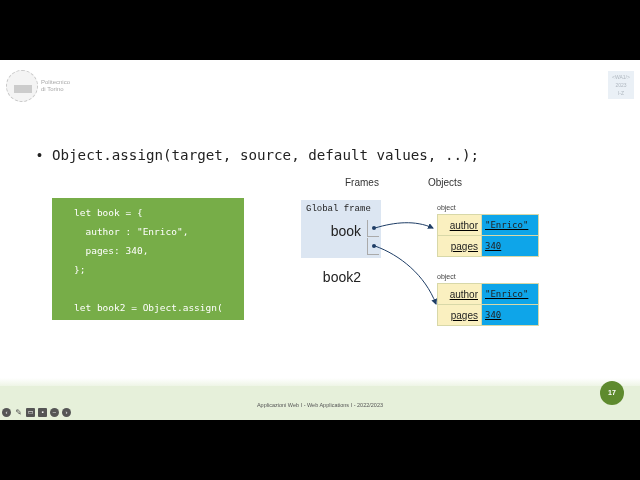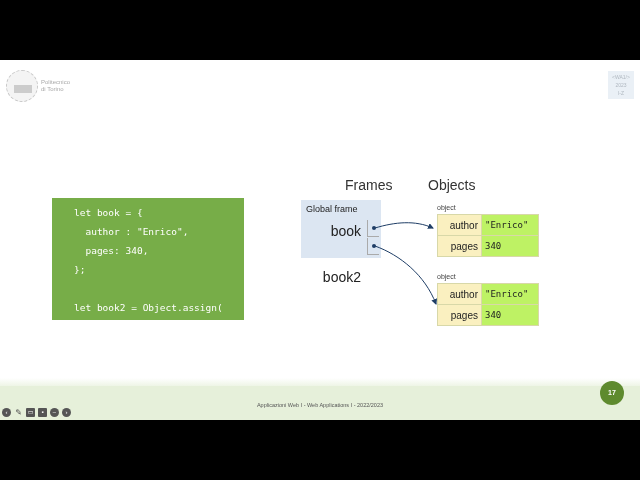--- a/index.html
+++ b/index.html
@@ -7,28 +7,28 @@
     body { position: relative; font-family: "Liberation Sans", sans-serif; }
     .slide { position: absolute; left: 0; top: 60px; width: 640px; height: 360px; background: #ffffff; overflow: hidden; }
     .logo { position: absolute; left: 6px; top: 10px; width: 32px; height: 32px; border-radius: 50%; border: 1px dashed #c8c8c8; background: #f4f4f4; }
     .logo::after { content: ""; position: absolute; left: 7px; top: 14px; width: 18px; height: 8px; background: #ccc; }
     .logo-text { position: absolute; left: 41px; top: 19px; font-size: 6px; color: #aaa; line-height: 7px; }
     .badge { position: absolute; right: 6px; top: 11px; width: 26px; height: 28px; background: #eaf0f6; color: #b0b8c0; font-size: 5px; text-align: center; line-height: 8px; padding-top: 2px; }
     .title { position: absolute; left: 37px; top: 28px; font-size: 26px; color: #333; font-weight: normal; white-space: nowrap; }
     .bullet { position: absolute; left: 37px; top: 87px; font-family: "DejaVu Sans Mono", monospace; font-size: 14.2px; color: #222; white-space: nowrap; }
     .bullet .dot { font-family: "Liberation Sans", sans-serif; margin-right: 10px; }
     .code { position: absolute; left: 52px; top: 138px; width: 192px; height: 122px; background: #77ad48; padding: 5px 22px; font-family: "DejaVu Sans Mono", monospace; font-size: 9.5px; line-height: 19px; color: #fff; white-space: pre; }
-    .viz-hdr { position: absolute; font-size: 14px; color: #333; }
+    .viz-hdr { position: absolute; font-size: 10px; color: #333; }
     .frame { position: absolute; left: 301px; top: 140px; width: 80px; height: 58px; background: #dce6f2; }
-    .frame-title { position: absolute; left: 5px; top: 4px; font-family: Liberation Sans, sans-serif; font-size: 9px; color: #222; white-space: nowrap; }
+    .frame-title { position: absolute; left: 5px; top: 4px; font-family: Liberation Mono, monospace; font-size: 9px; color: #222; white-space: nowrap; }
     .frame-var { position: absolute; right: 20px; font-size: 14px; color: #222; }
     .frame-ptr { position: absolute; left: 66px; width: 12px; height: 17px; border-left: 1px solid #aaa; border-bottom: 1px solid #aaa; }
     .frame-ptr::after { content: ""; position: absolute; left: 4px; top: 6px; width: 4px; height: 4px; border-radius: 50%; background: #1f3e66; }
     .obj-label { position: absolute; font-size: 7px; color: #444; }
-    .obj { position: absolute; border-collapse: collapse; background: #bef264; }
+    .obj { position: absolute; border-collapse: collapse; background: #0ea5e9; text-decoration: underline; }
     .obj td { border: 1px solid #d8d8a8; height: 21px; font-size: 10px; color: #222; padding: 0 3px; }
     .obj td.key { text-align: right; width: 44px; background: #faf0c0; }
     .obj td.val { width: 57px; font-family: "DejaVu Sans Mono", monospace; font-size: 9px; }
     svg.arrows { position: absolute; left: 0; top: 0; width: 640px; height: 360px; pointer-events: none; }
     .footer { position: absolute; left: 0; top: 326px; width: 640px; height: 34px; background: #e6f0da; }
     .footer-band { position: absolute; left: 0; top: 318px; width: 640px; height: 8px; background: linear-gradient(#ffffff, #eef5e6); }
     .footer-text { position: absolute; left: 0; width: 640px; top: 342px; text-align: center; font-size: 5.5px; color: #555; }
     .page-num { position: absolute; left: 600px; top: 321px; width: 24px; height: 24px; border-radius: 50%; background: #5e8a2e; color: #fff; font-size: 7px; font-weight: bold; text-align: center; line-height: 24px; }
     .controls { position: absolute; left: 2px; top: 348px; display: flex; gap: 3px; }
     .ctrl { width: 9px; height: 9px; border-radius: 50%; background: #555; color: #fff; font-size: 6px; line-height: 9px; text-align: center; }
@@ -44,20 +44,23 @@
     <div>Politecnico</div>
     <div>di Torino</div>
   </div>
   <div class="badge">
     <div>&lt;WA1/&gt;</div>
     <div>2023</div>
     <div>I-Z</div>
   </div>
 
 
+  <div class="bullet">
+    <span class="dot">•</span><span>Object.assign(target, source, default values, ..);</span>
+  </div>
 
   <div class="code">let book = {
   author : "Enrico",
   pages: 340,
 };
 
 let book2 = Object.assign(
  {}, book, {title: "JS"}
 );</div>
 

